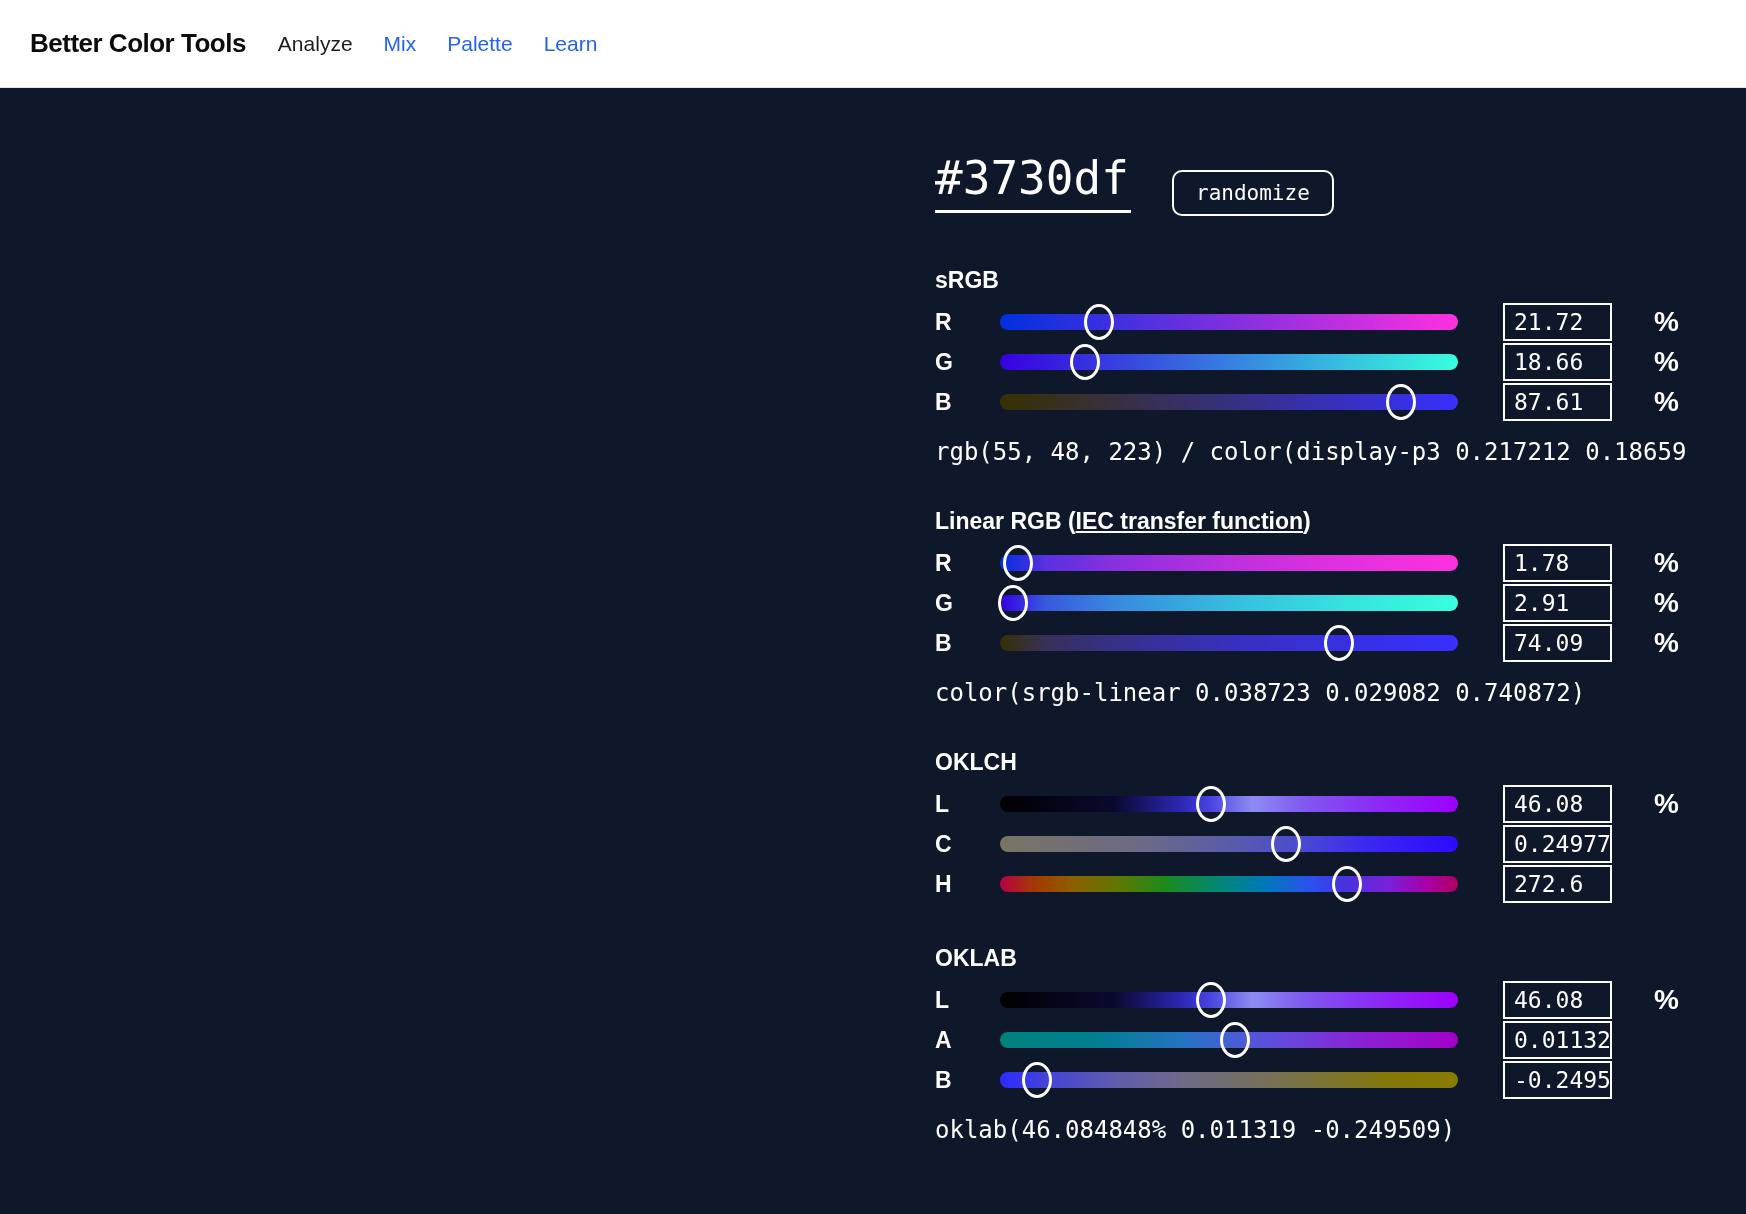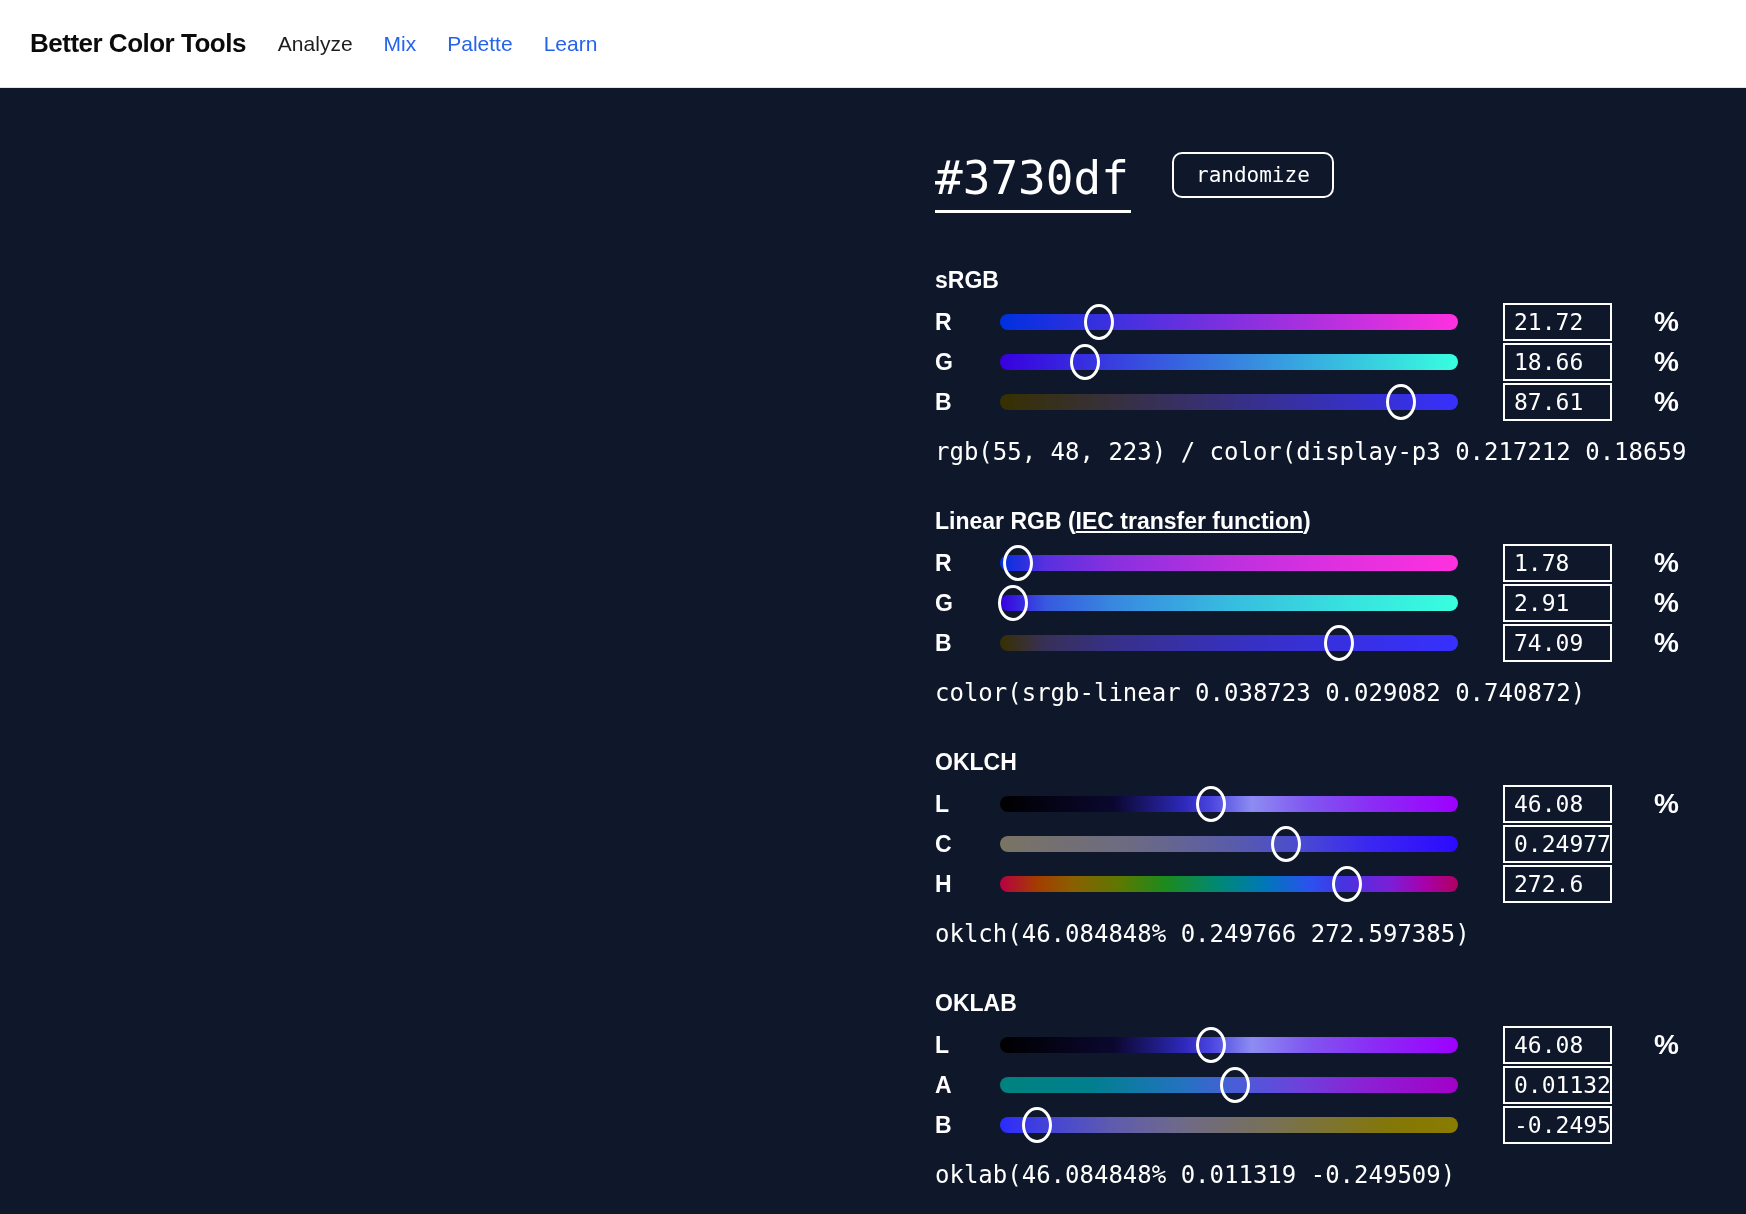--- a/index.html
+++ b/index.html
@@ -18,21 +18,21 @@
 
   
   .hero { position:relative; width:1746px; height:1126px; background:#0f172a; color:#fff; }
   .panel { position:absolute; left:935px; top:62px; width:780px; overflow:hidden; }
 
   .hexrow { display:flex; align-items:flex-start; gap:41px; height:78px; }
   .hex { font-family:"DejaVu Sans Mono", monospace; font-size:46px; line-height:56px;
          color:#fff; border-bottom:3px solid #fff; width:196px; padding-bottom:4px; cursor:text; }
   .randomize { font-family:"DejaVu Sans Mono", monospace; font-size:21px; color:#fff;
                background:transparent; border:2px solid #fff; border-radius:10px;
-               padding:9px 22px; margin-top:2px; cursor:pointer; }
+               padding:9px 22px; margin-top:20px; cursor:pointer; }
 
   .cs { margin-top:40px; }
   .cs:first-of-type { margin-top:38px; }
   .cs-title { font-size:23px; font-weight:700; color:#fff; margin-bottom:8px; line-height:28px; }
   .cs-title a { color:#fff; text-decoration:underline; cursor:pointer; }
 
   .crow { display:flex; align-items:center; height:40px; }
   .clabel { width:65px; font-size:23px; font-weight:700; color:#fff; }
   .track { position:relative; width:458px; height:16px; border-radius:8px; cursor:pointer; }
   .thumb { position:absolute; top:50%; width:30px; height:36px; border:3px solid #fff;
@@ -163,21 +163,20 @@
             <span class="unit"></span>
           </div>
           <div class="crow">
             <span class="clabel">H</span>
             <div class="track oklch-h">
               <div class="thumb" style="left: 75.7%;"></div>
             </div>
             <div class="vbox">272.6</div>
             <span class="unit"></span>
           </div>
-          <div class="cout">oklch(46.084848% 0.249766 272.597385)</div>
         </section>
         <section class="cs">
           <h2 class="cs-title">OKLAB</h2>
           <div class="crow">
             <span class="clabel">L</span>
             <div class="track oklab-l">
               <div class="thumb" style="left: 46.08%;"></div>
             </div>
             <div class="vbox">46.08</div>
             <span class="unit">%</span>

